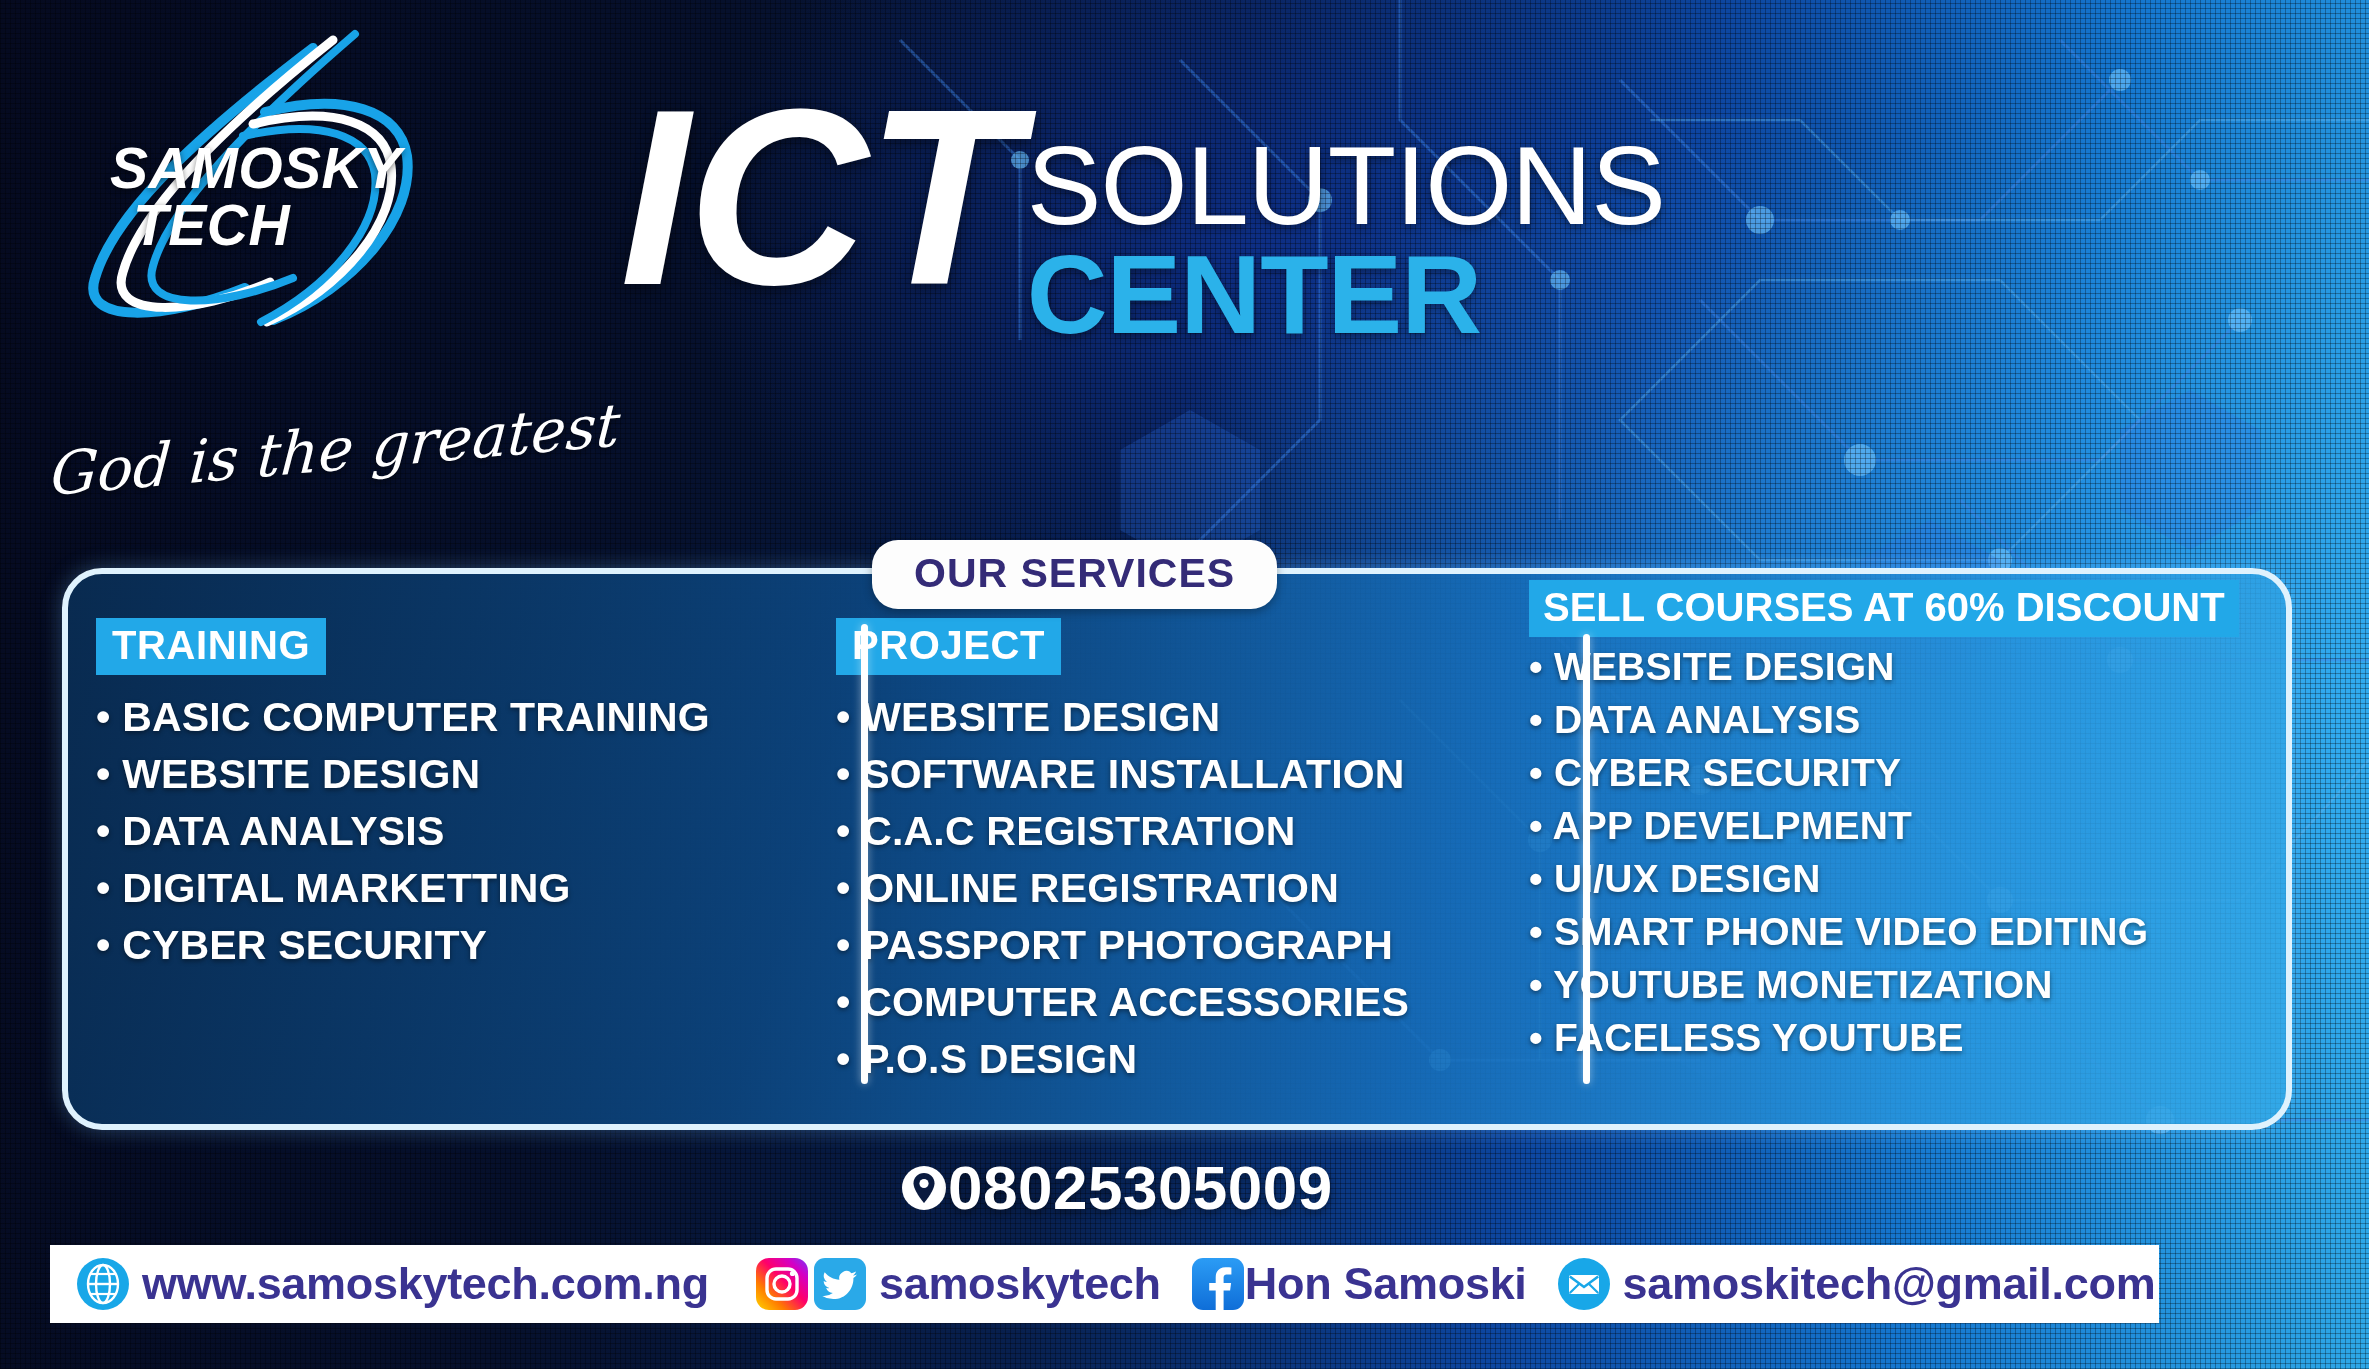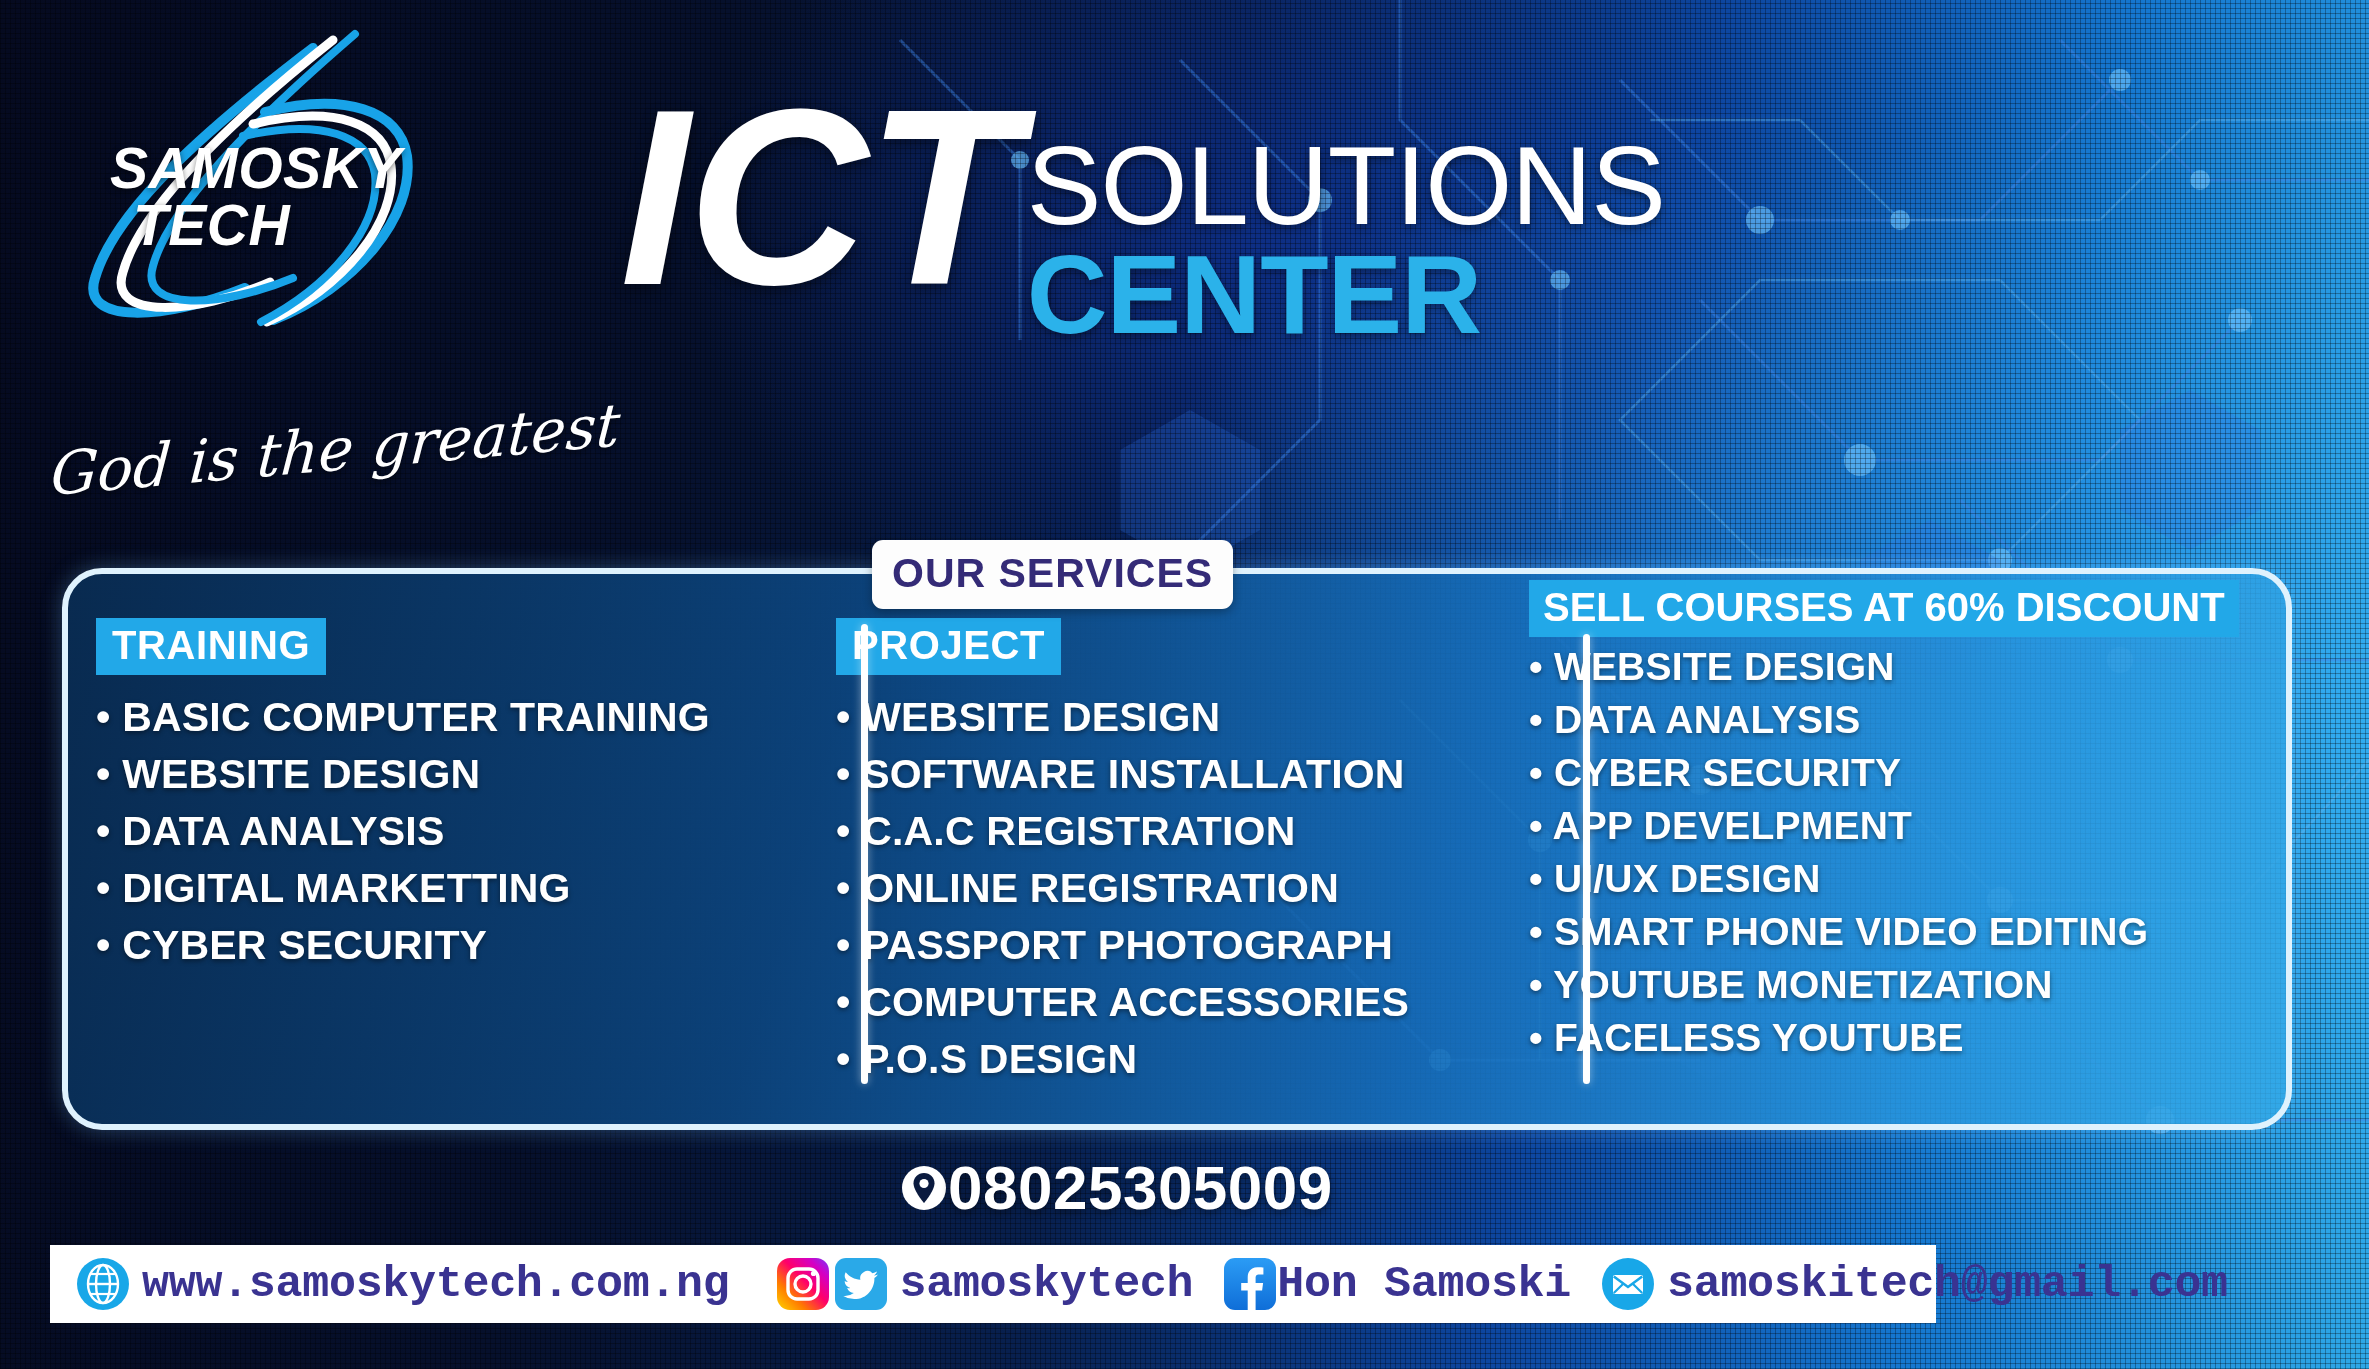--- a/index.html
+++ b/index.html
@@ -61,22 +61,22 @@
 
   
   .panel{
     position:absolute; left:62px; top:568px; width:2230px; height:562px;
     border:6px solid #dff2fd; border-radius:40px; z-index:4;
     background:linear-gradient(105deg, rgba(9,45,84,0.92) 0%, rgba(12,70,128,0.90) 34%, rgba(22,110,186,0.88) 62%, rgba(40,150,222,0.85) 84%, rgba(52,170,232,0.82) 100%);
     box-shadow:0 0 22px rgba(120,200,255,.30);
   }
   .ribbon{
     position:absolute; left:872px; top:540px; z-index:8;
-    background:#fdfdfd; color:#342b77; border-radius:11px;
-    padding:10px 20px 12px; font-size:41px; font-weight:700; letter-spacing:1px;
+    background:#fdfdfd; color:#342b77; border-radius:26px;
+    padding:10px 42px 12px; font-size:41px; font-weight:700; letter-spacing:1px;
     box-shadow:0 3px 10px rgba(0,0,0,.30);
   }
 
   .cols{ position:absolute; inset:0; z-index:6; display:flex; padding:0; }
   .col{ position:relative; }
   .col1{ width:730px; padding:44px 0 0 28px; }
   .col2{ width:705px; padding:44px 0 0 38px; }
   .col3{ width:780px; padding:6px 0 0 26px; }
 
   .divider{
@@ -109,23 +109,23 @@
     display:flex; align-items:center; gap:0;
   }
   .pin{ width:48px; height:48px; }
   .phone-num{
     color:#fff; font-size:62px; font-weight:800; letter-spacing:.5px;
     text-shadow:0 3px 8px rgba(0,0,0,.45);
   }
 
   
   .footer{
-    position:absolute; left:50px; top:1245px; width:1886px; height:78px;
+    position:absolute; left:50px; top:1245px; width:2109px; height:78px;
     background:#ffffff; z-index:7;
-    display:flex; align-items:center; padding:0 26px; gap:0;font-family:Liberation Mono, monospace;
+    display:flex; align-items:center; padding:0 26px; gap:0;
   }
   .fitem{ display:flex; align-items:center; }
   .ftext{ color:#3a3391; font-size:45px; font-weight:600; letter-spacing:-.3px; white-space:nowrap; }
   .ic{ width:54px; height:54px; flex:none; }
   .gap-lg{ margin-left:46px; }
   .gap-md{ margin-left:30px; }
   .gap-sm{ margin-left:12px; }
 </style>
 </head>
 <body>

